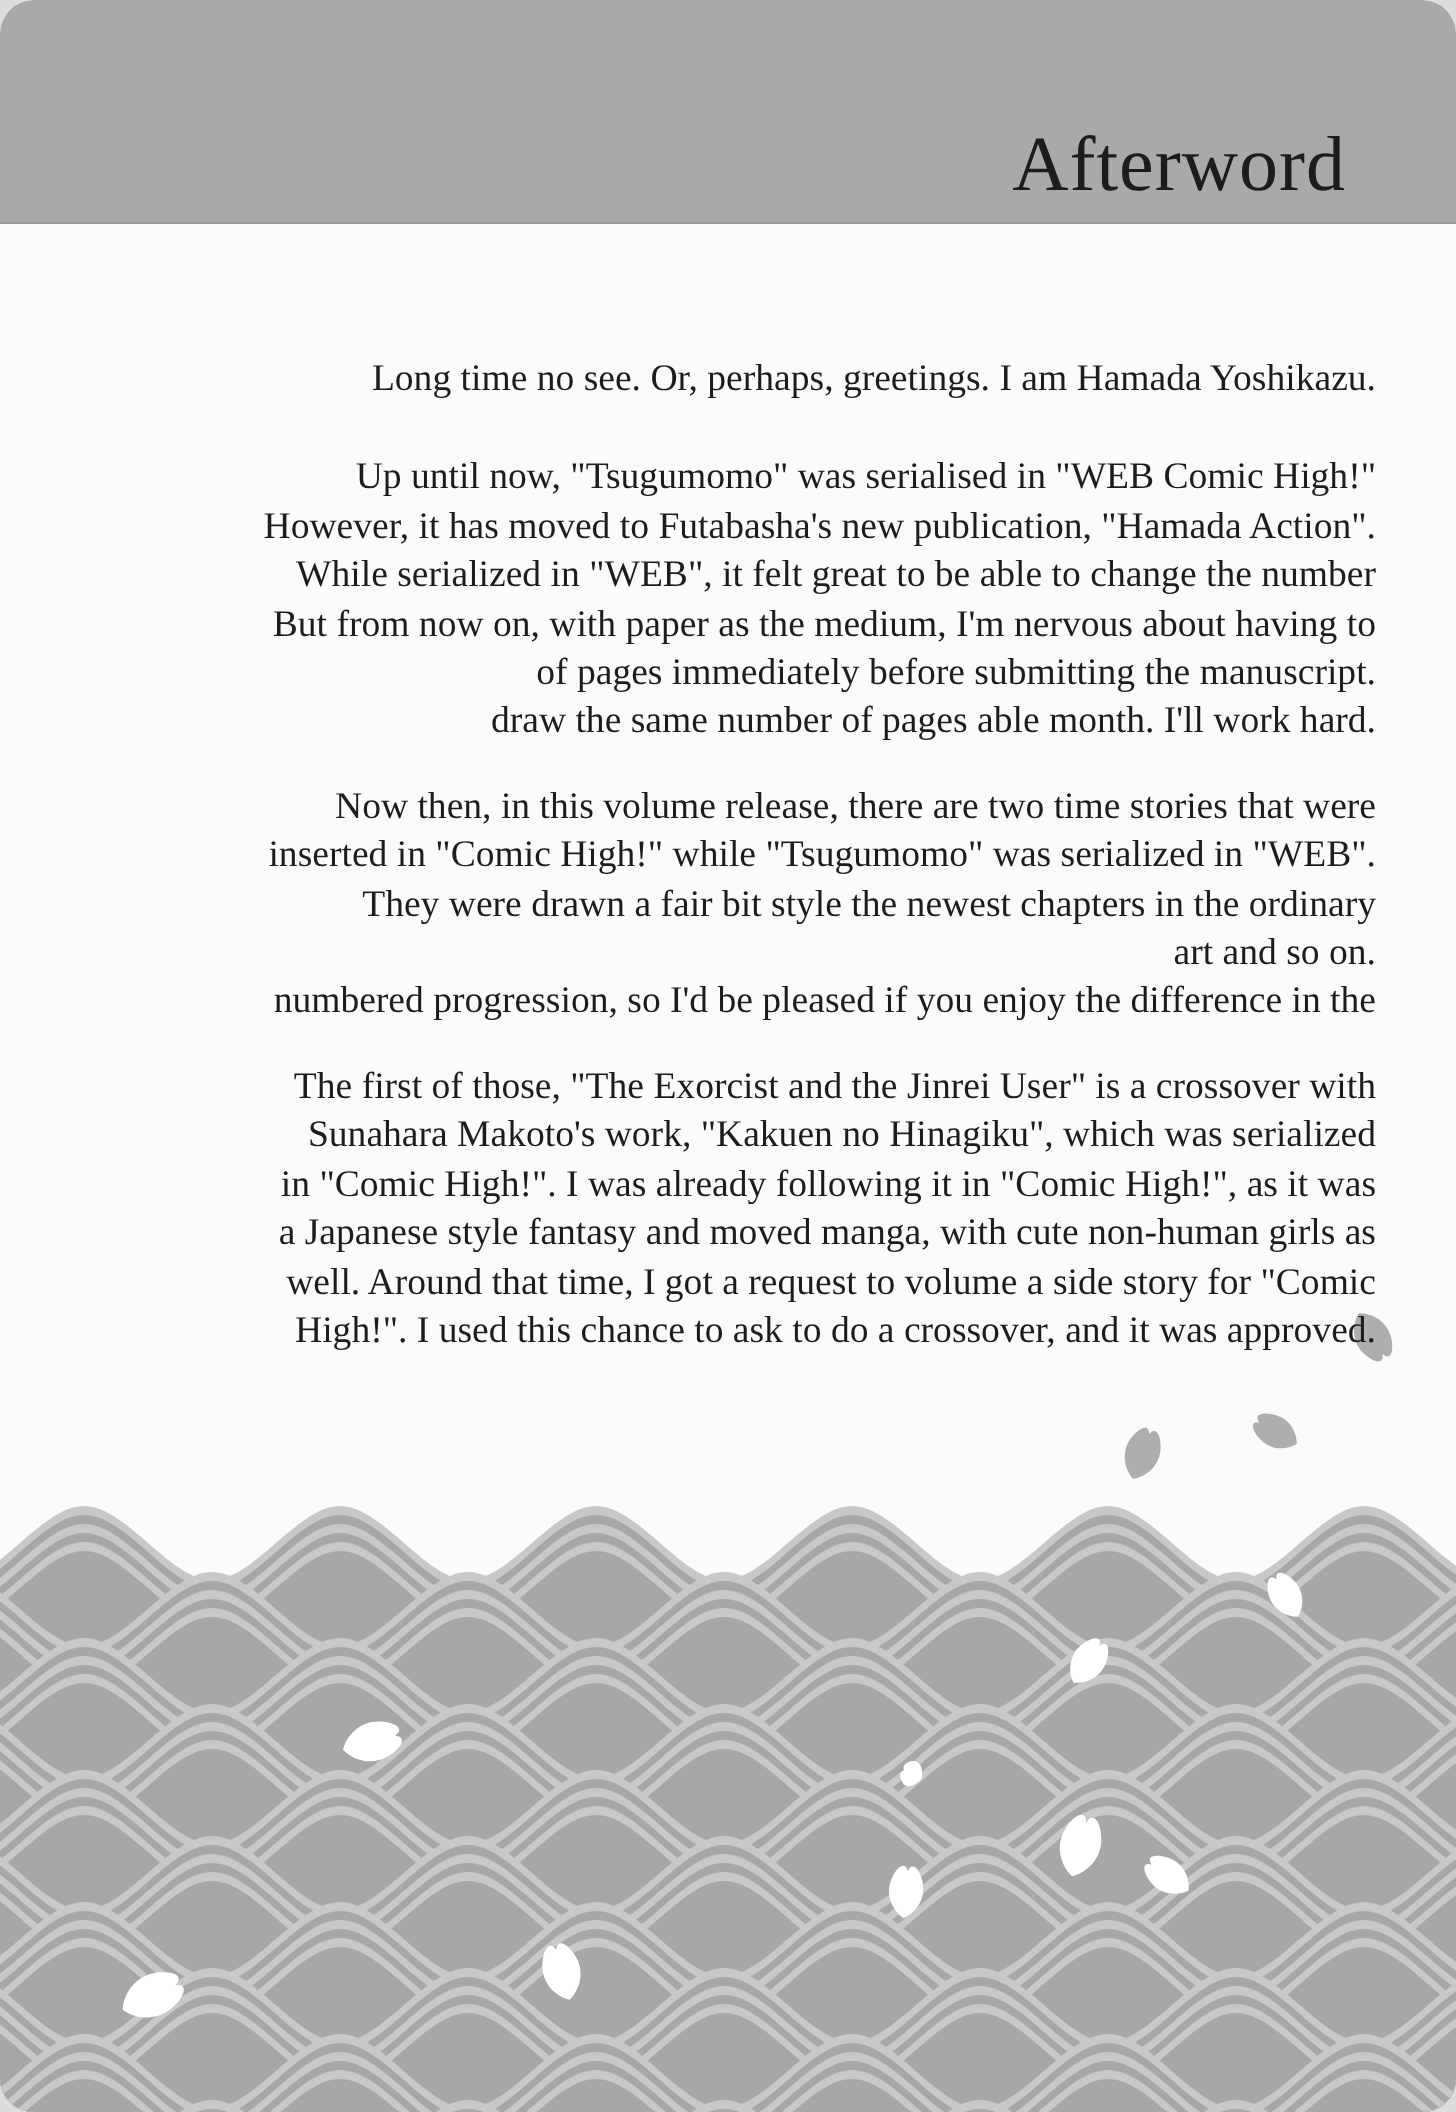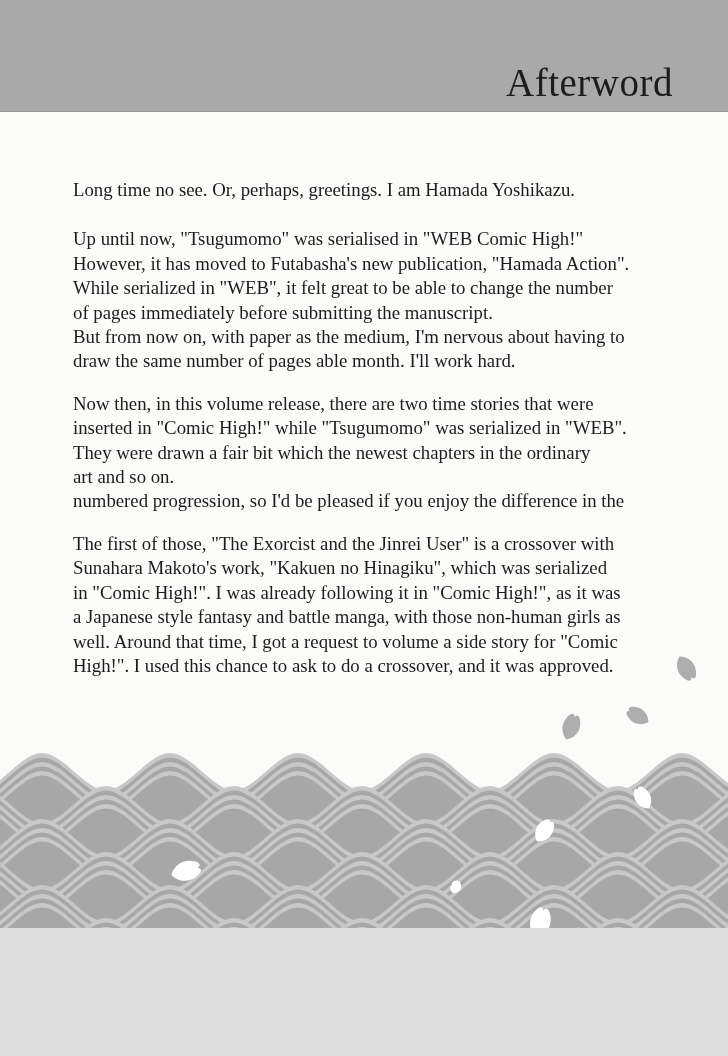--- a/index.html
+++ b/index.html
@@ -1,41 +1,42 @@
 <!DOCTYPE html>
 <html><head>
 <meta charset="utf-8">
 <style>
   html,body{margin:0;padding:0;background:#ddd;}
   .page{
     position:relative;
-    width:728px;height:928px;
+    width:728px;height:1056px;
     margin:0 auto;
     background:var(--page-bg,#fbfbfa);
     overflow:hidden;
     font-family:"Liberation Serif","DejaVu Serif",serif;
+    border-radius:17px;
   }
   .band{
     position:absolute;left:0;top:0;width:728px;height:111px;
     background:var(--band,#a9a9a9);
     border-bottom:1px solid var(--band-edge,#999);
     z-index:2;
   }
   .band h1{
     position:absolute;right:55px;top:63px;margin:0;
     font-size:39px;font-weight:400;line-height:1;
     letter-spacing:0.5px;
     color:var(--text,#161616);
   }
   .body-text{
     position:absolute;left:73px;top:178px;right:40px;z-index:3;
     color:var(--text,#1c1c1c);
     font-size:18.8px;
   }
-  .body-text p{margin:0 0 18px 0;}
+  .body-text p{margin:0 0 18px 0;text-align:right;}
   .body-text p.first{margin-bottom:25px;}
   .line{display:block;line-height:24.4px;white-space:nowrap;}
   #decor{position:absolute;left:0;top:0;z-index:1;}
 </style>
 </head>
 <body>
 
 <div class="page" style="--band: #a9a9a9; --band-edge: #979797; --page-bg: #fbfbfa; --text: #1c1c1c;">
 
   <header class="band">
@@ -162,34 +163,34 @@
     </svg>
 
   <main class="body-text">
     <p class="first">
       <span class="line">Long time no see. Or, perhaps, greetings. I am Hamada Yoshikazu.</span>
     </p>
     <p>
       <span class="line">Up until now, "Tsugumomo" was serialised in "WEB Comic High!"</span>
       <span class="line">However, it has moved to Futabasha's new publication, "Hamada Action".</span>
       <span class="line">While serialized in "WEB", it felt great to be able to change the number</span>
+      <span class="line">But from now on, with paper as the medium, I'm nervous about having to</span>
       <span class="line">of pages immediately before submitting the manuscript.</span>
-      <span class="line">But from now on, with paper as the medium, I'm nervous about having to</span>
       <span class="line">draw the same number of pages able month. I'll work hard.</span>
     </p>
     <p>
       <span class="line">Now then, in this volume release, there are two time stories that were</span>
       <span class="line">inserted in "Comic High!" while "Tsugumomo" was serialized in "WEB".</span>
-      <span class="line">They were drawn a fair bit which the newest chapters in the ordinary</span>
+      <span class="line">They were drawn a fair bit style the newest chapters in the ordinary</span>
       <span class="line">art and so on.</span>
       <span class="line">numbered progression, so I'd be pleased if you enjoy the difference in the</span>
     </p>
     <p>
       <span class="line">The first of those, "The Exorcist and the Jinrei User" is a crossover with</span>
       <span class="line">Sunahara Makoto's work, "Kakuen no Hinagiku", which was serialized</span>
       <span class="line">in "Comic High!". I was already following it in "Comic High!", as it was</span>
-      <span class="line">a Japanese style fantasy and battle manga, with those non-human girls as</span>
+      <span class="line">a Japanese style fantasy and moved manga, with cute non-human girls as</span>
       <span class="line">well. Around that time, I got a request to volume a side story for "Comic</span>
       <span class="line">High!". I used this chance to ask to do a crossover, and it was approved.</span>
     </p>
   </main>
 
 </div>
 
 </body></html>

